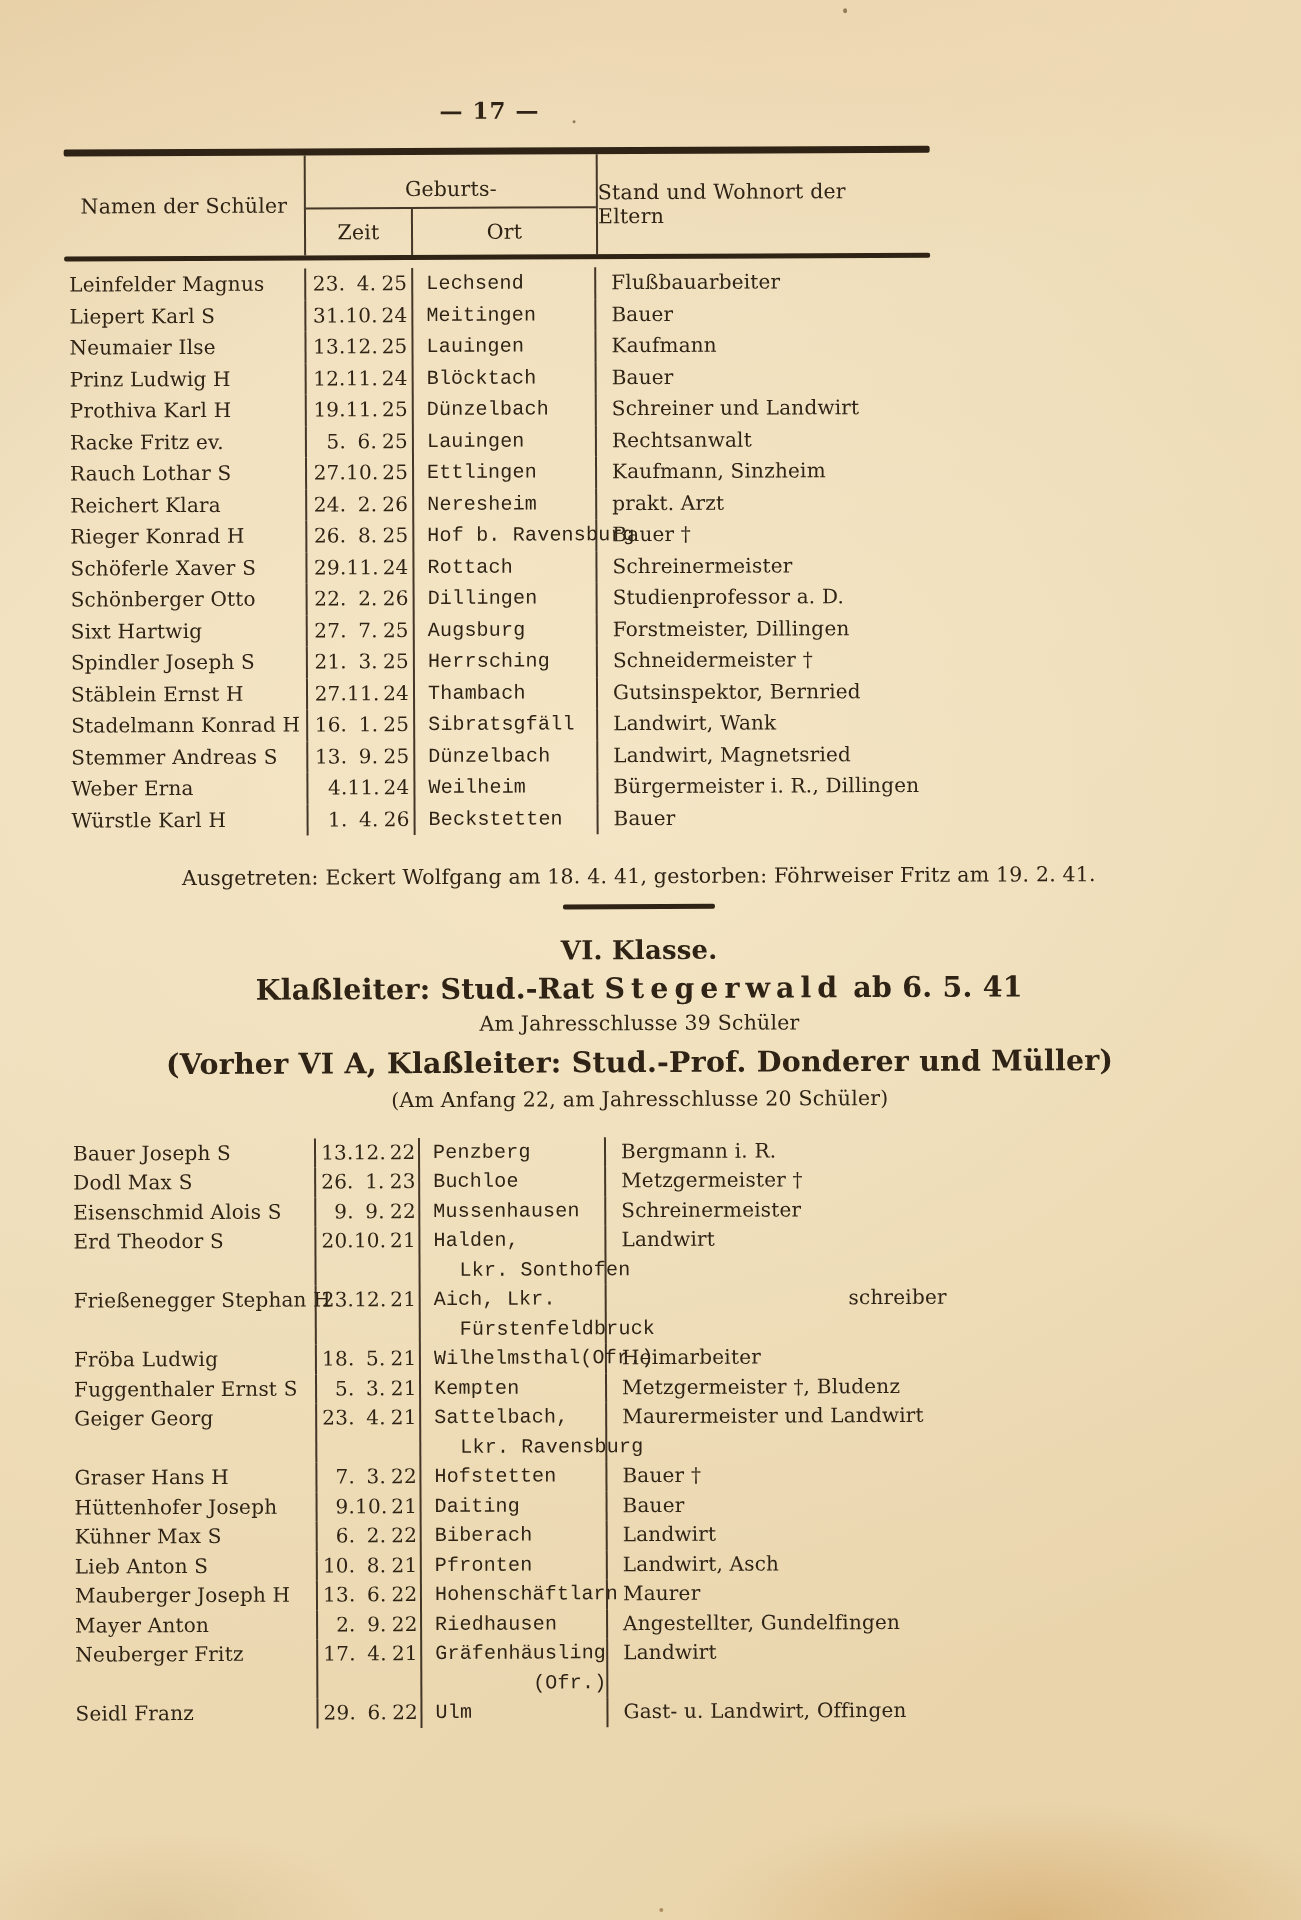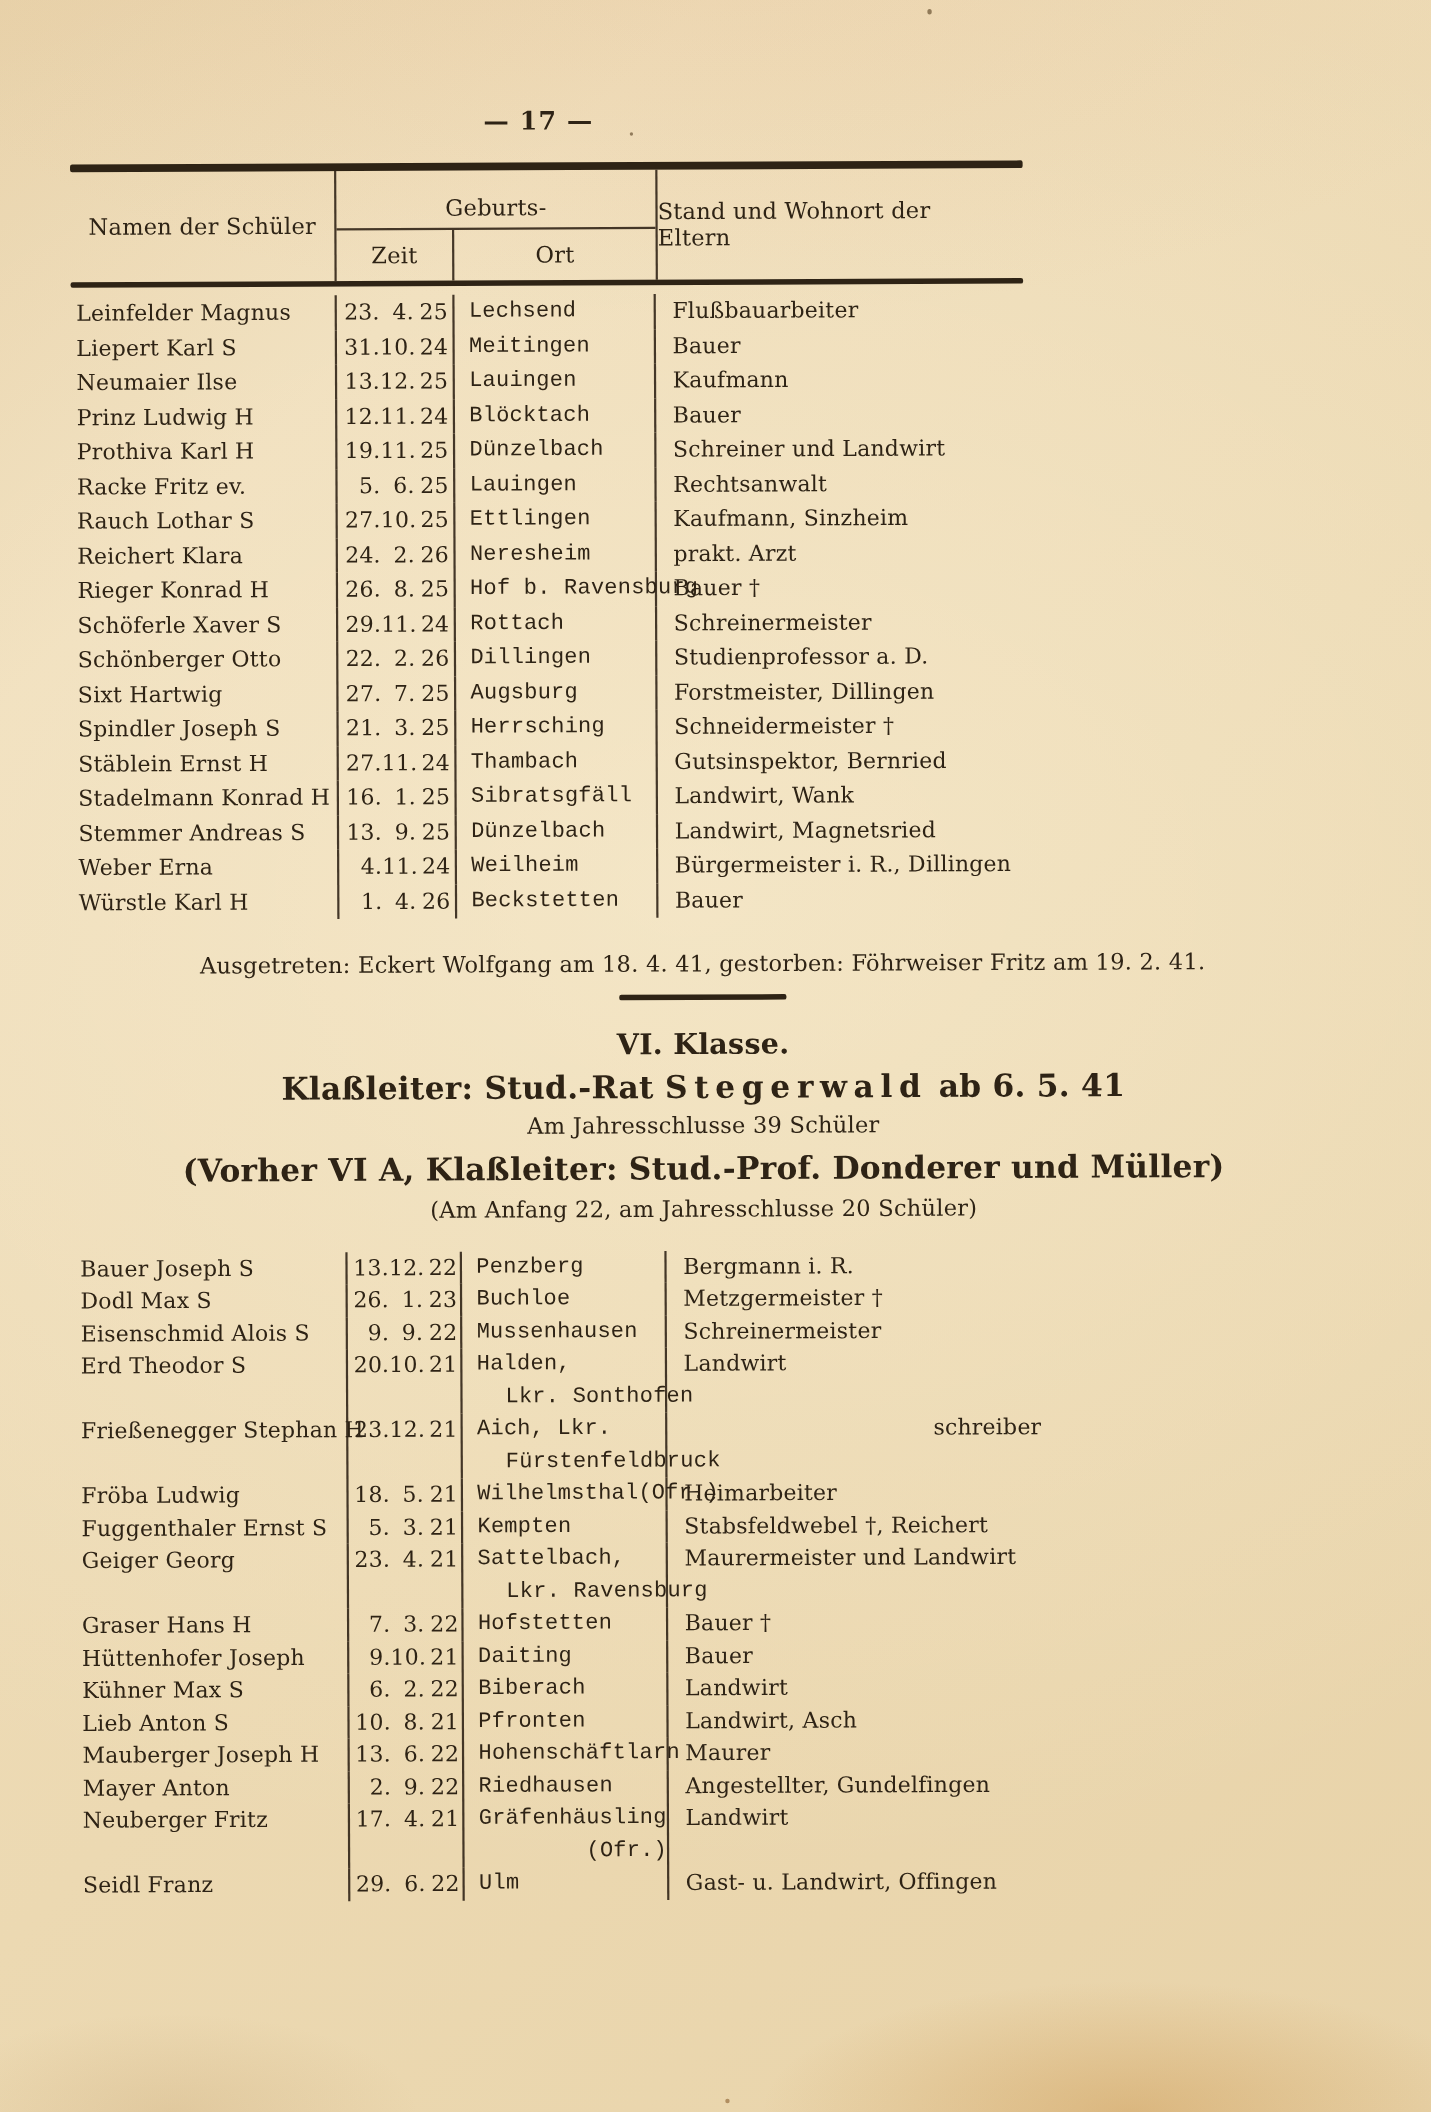--- a/index.html
+++ b/index.html
@@ -361,21 +361,21 @@
             <div>Heimarbeiter</div>
           </div>
         </div>
         <div class="trow">
           <div class="c-name">Fuggenthaler Ernst S</div>
           <div class="c-date"><span class="dt-d">5.</span><span class="dt-m">3.</span><span class="dt-y">21</span></div>
           <div class="c-place">
             <div>Kempten</div>
           </div>
           <div class="c-status">
-            <div>Stabsfeldwebel †, Reichert</div>
+            <div>Metzgermeister †, Bludenz</div>
           </div>
         </div>
         <div class="trow">
           <div class="c-name">Geiger Georg</div>
           <div class="c-date"><span class="dt-d">23.</span><span class="dt-m">4.</span><span class="dt-y">21</span></div>
           <div class="c-place">
             <div>Sattelbach,</div>
             <div class="l2">Lkr. Ravensburg</div>
           </div>
           <div class="c-status">

